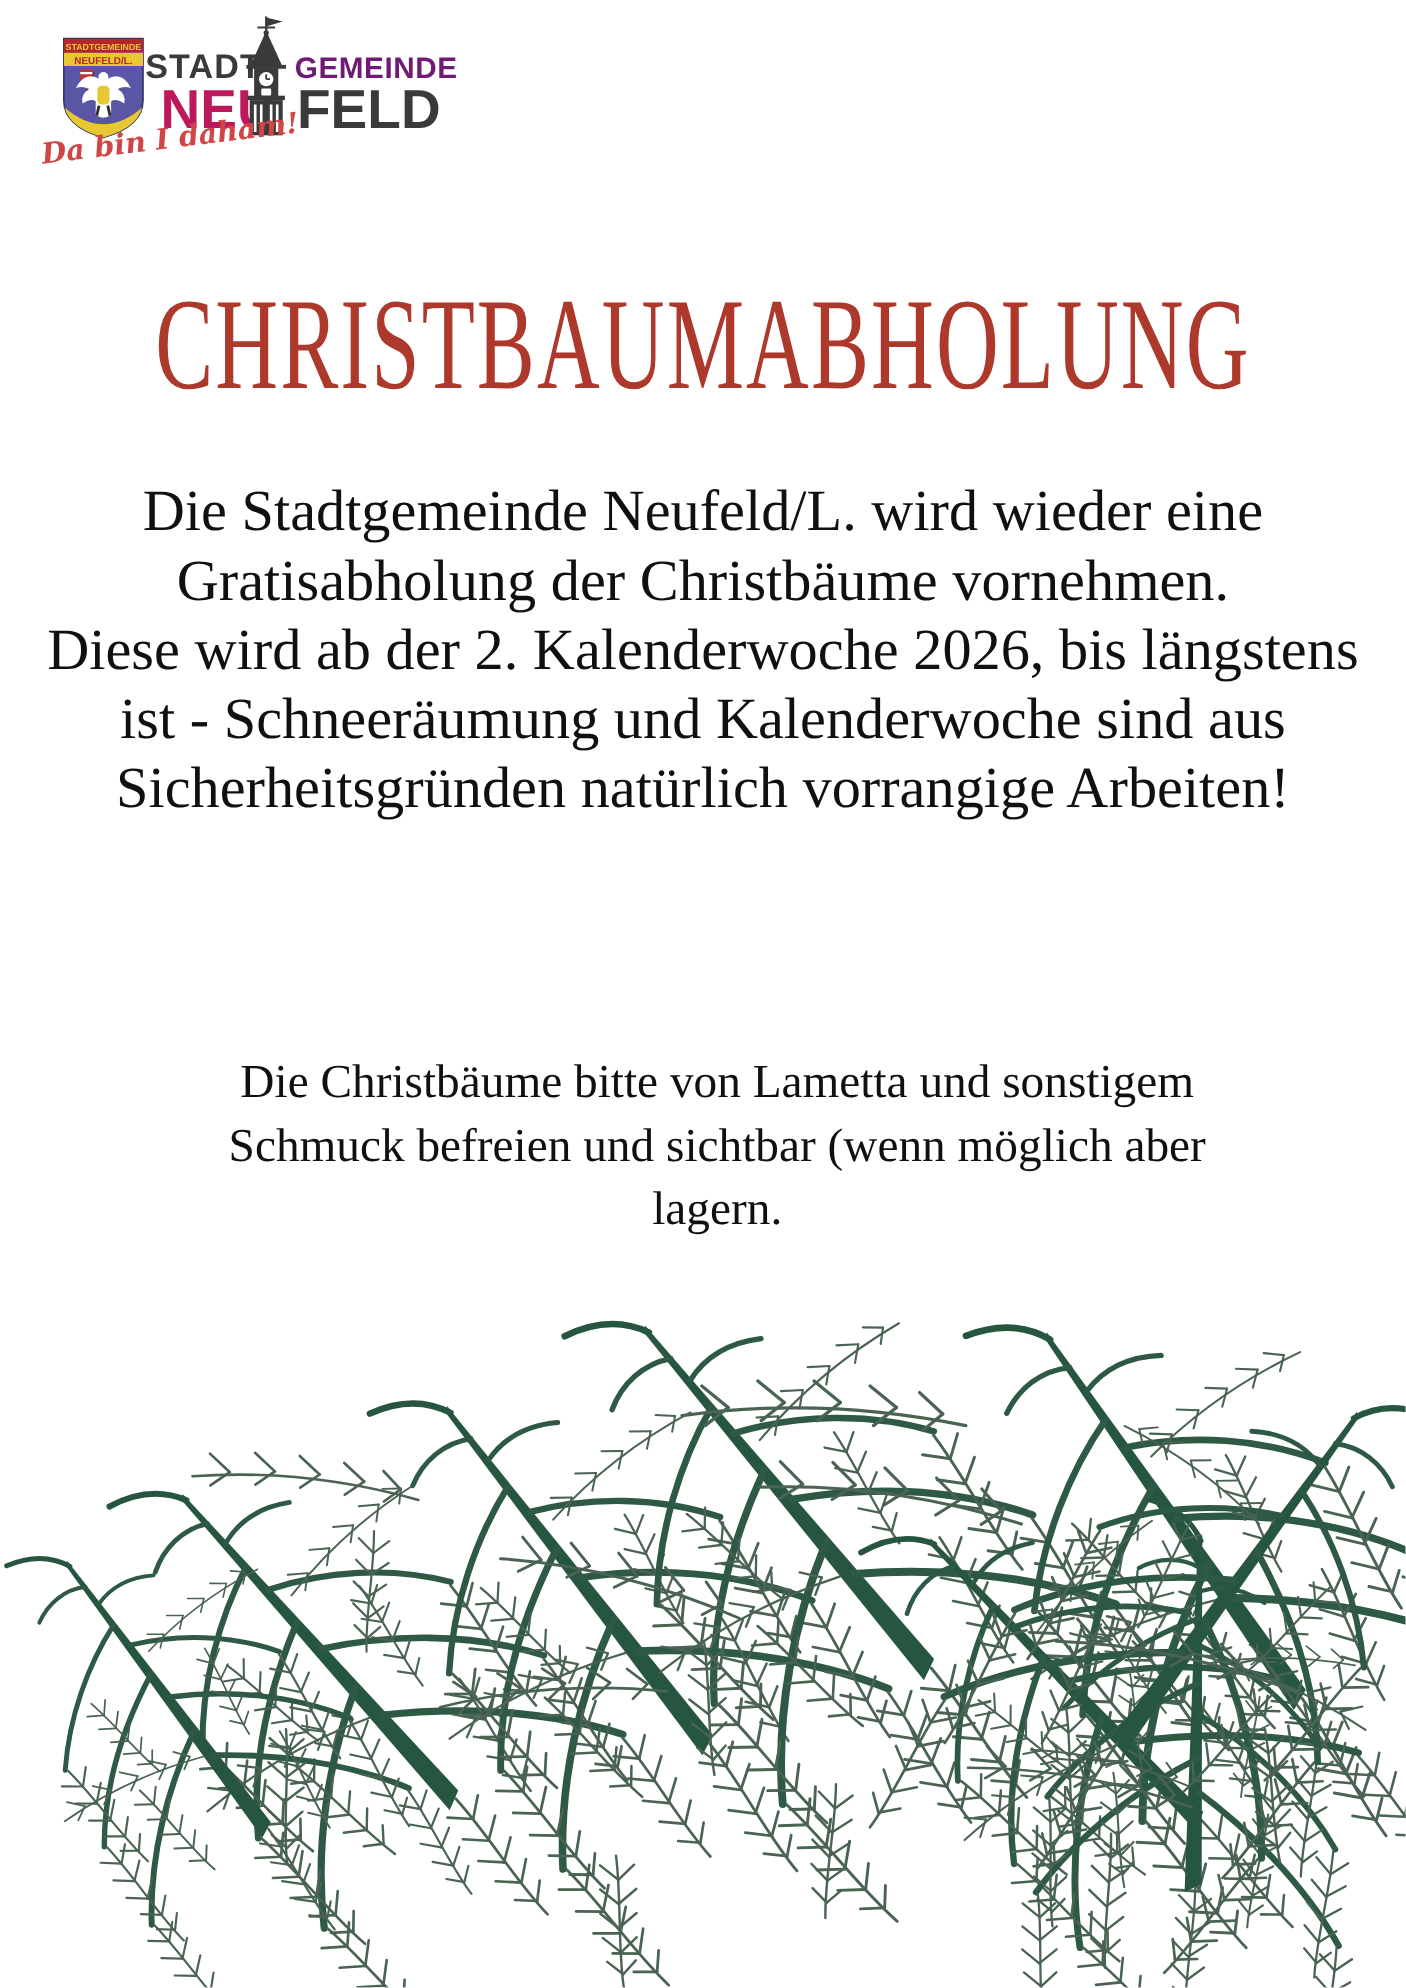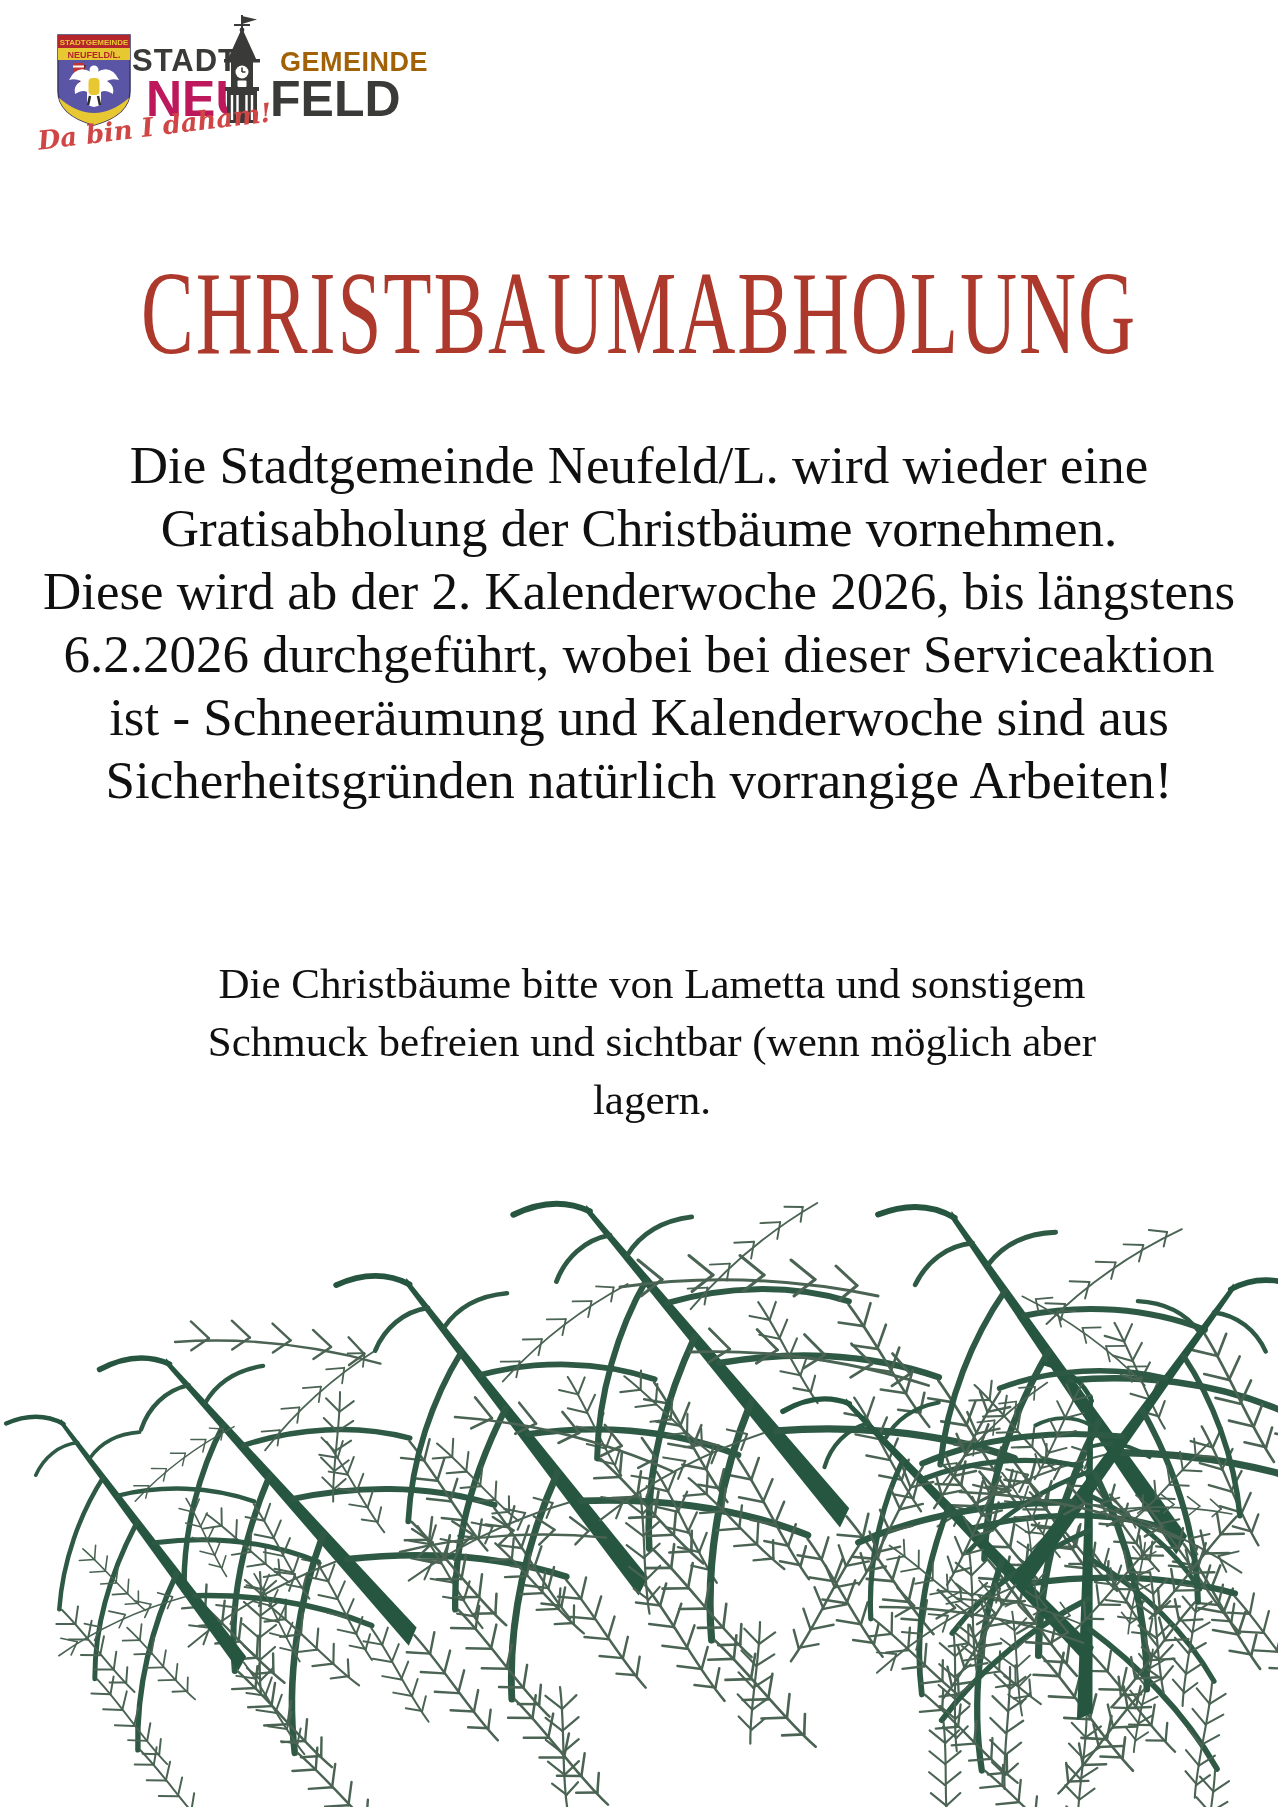--- a/index.html
+++ b/index.html
@@ -6,21 +6,21 @@
   .page {
     position:relative; width:1278px; height:1807px; background:#ffffff;
     overflow:hidden; font-family:"Liberation Serif", serif;border-radius:32px;
   }
 
   
   .logo { position:absolute; left:40px; top:28px; width:440px; height:170px; }
   .crest { position:absolute; left:15px; top:5px; }
   .wordmark span { position:absolute; font-family:"Liberation Sans", sans-serif; font-weight:bold; white-space:nowrap; }
   .w-stadt    { left:92px;  top:15px; font-size:31px; color:#3a3a38; letter-spacing:1px; }
-  .w-gemeinde { left:240px; top:19px; font-size:27px; color:#a16207; letter-spacing:0.5px; }
+  .w-gemeinde { left:228px; top:19px; font-size:27px; color:#701a75; letter-spacing:0.5px; }
   .w-neu      { left:106px;  top:42px; font-size:50px; color:#be185d; }
   .w-feld     { left:230px; top:42px; font-size:50px; color:#3a3a38;text-align:right; }
   .tower { position:absolute; left:176px; top:-14px; }
   .tagline {
     position:absolute; left:-4px; top:98px; width:230px;
     font-family:"DejaVu Serif", serif; font-style:italic; font-weight:bold;
     font-size:26px; color:#d04545; transform:rotate(-7deg); transform-origin:left top;
     white-space:nowrap;
   }
 
@@ -105,21 +105,20 @@
 
     <div class="tagline">Da bin I daham!</div>
   </div>
 
   <div class="title">CHRISTBAUMABHOLUNG</div>
 
   <div class="para p1">
     <div>Die Stadtgemeinde Neufeld/L. wird wieder eine</div>
     <div>Gratisabholung der Christbäume vornehmen.</div>
     <div>Diese wird ab der 2. Kalenderwoche 2026, bis längstens</div>
-    <div>6.2.2026 durchgeführt, wobei bei dieser Serviceaktion</div>
     <div>ist - Schneeräumung und Kalenderwoche sind aus</div>
     <div>Sicherheitsgründen natürlich vorrangige Arbeiten!</div>
   </div>
 
   <div class="para p2">
     <div>Die Christbäume bitte von Lametta und sonstigem</div>
     <div>Schmuck befreien und sichtbar (wenn möglich aber</div>
     <div>lagern.</div>
   </div>
 

